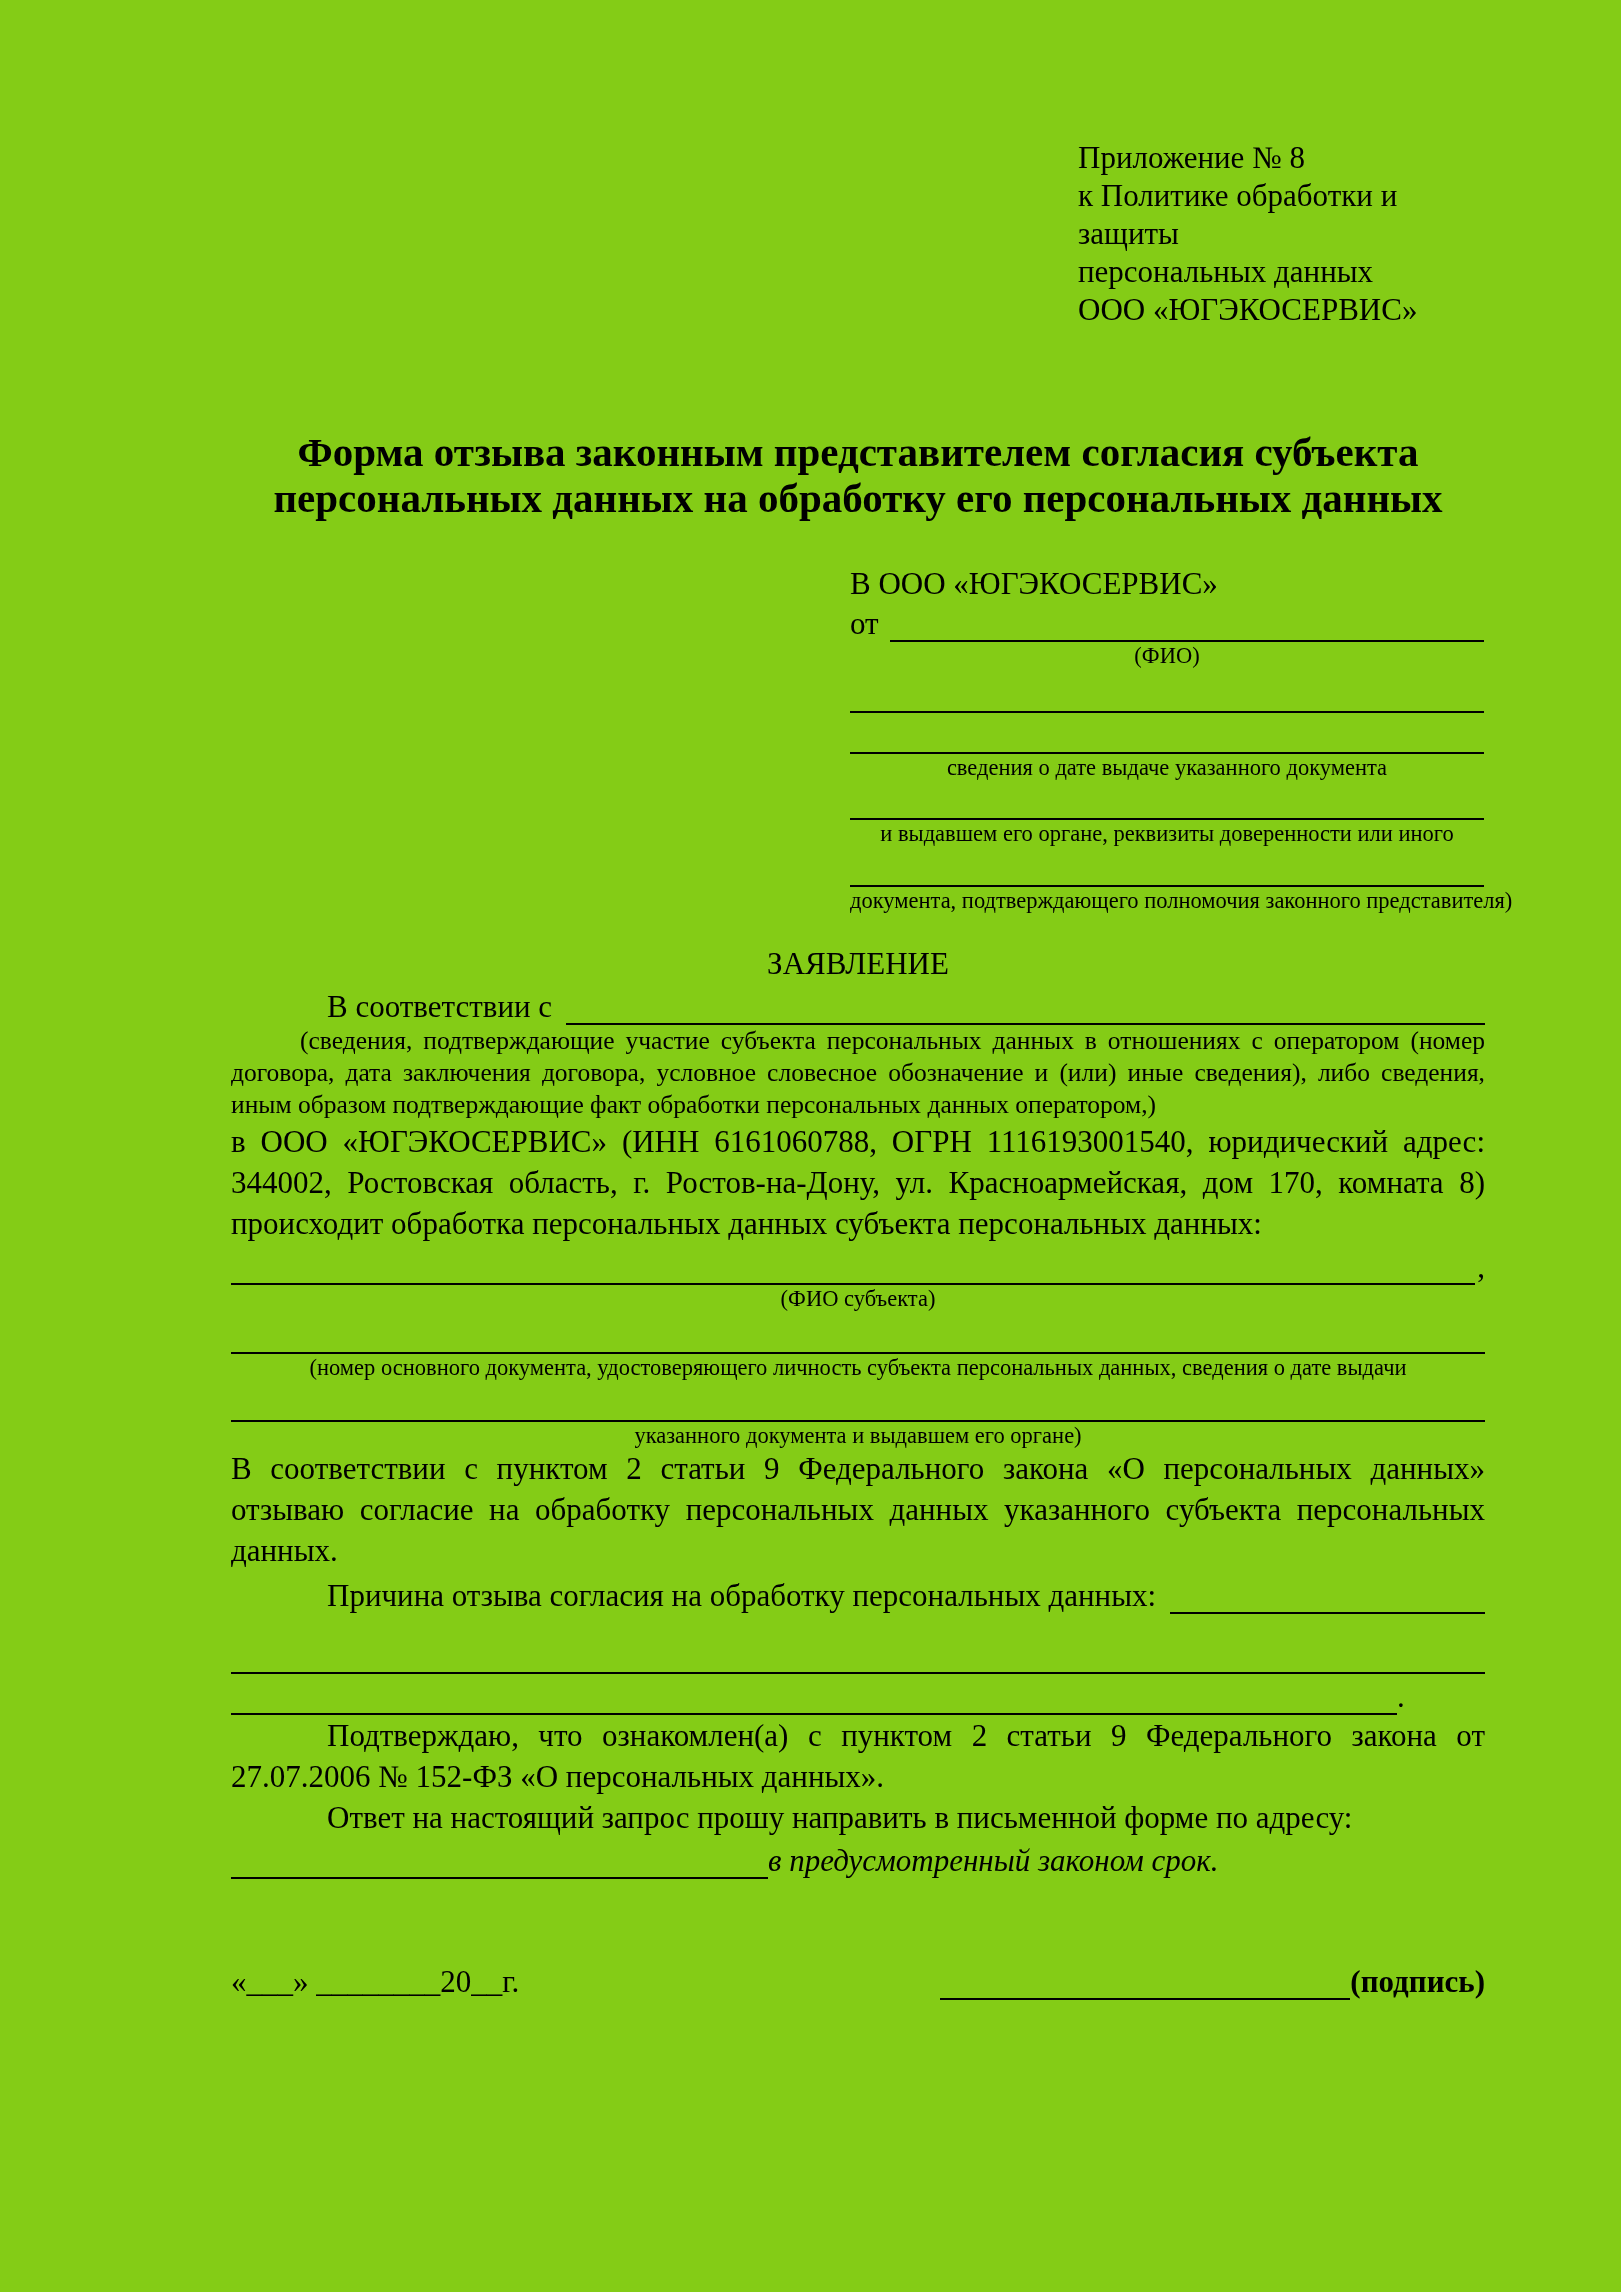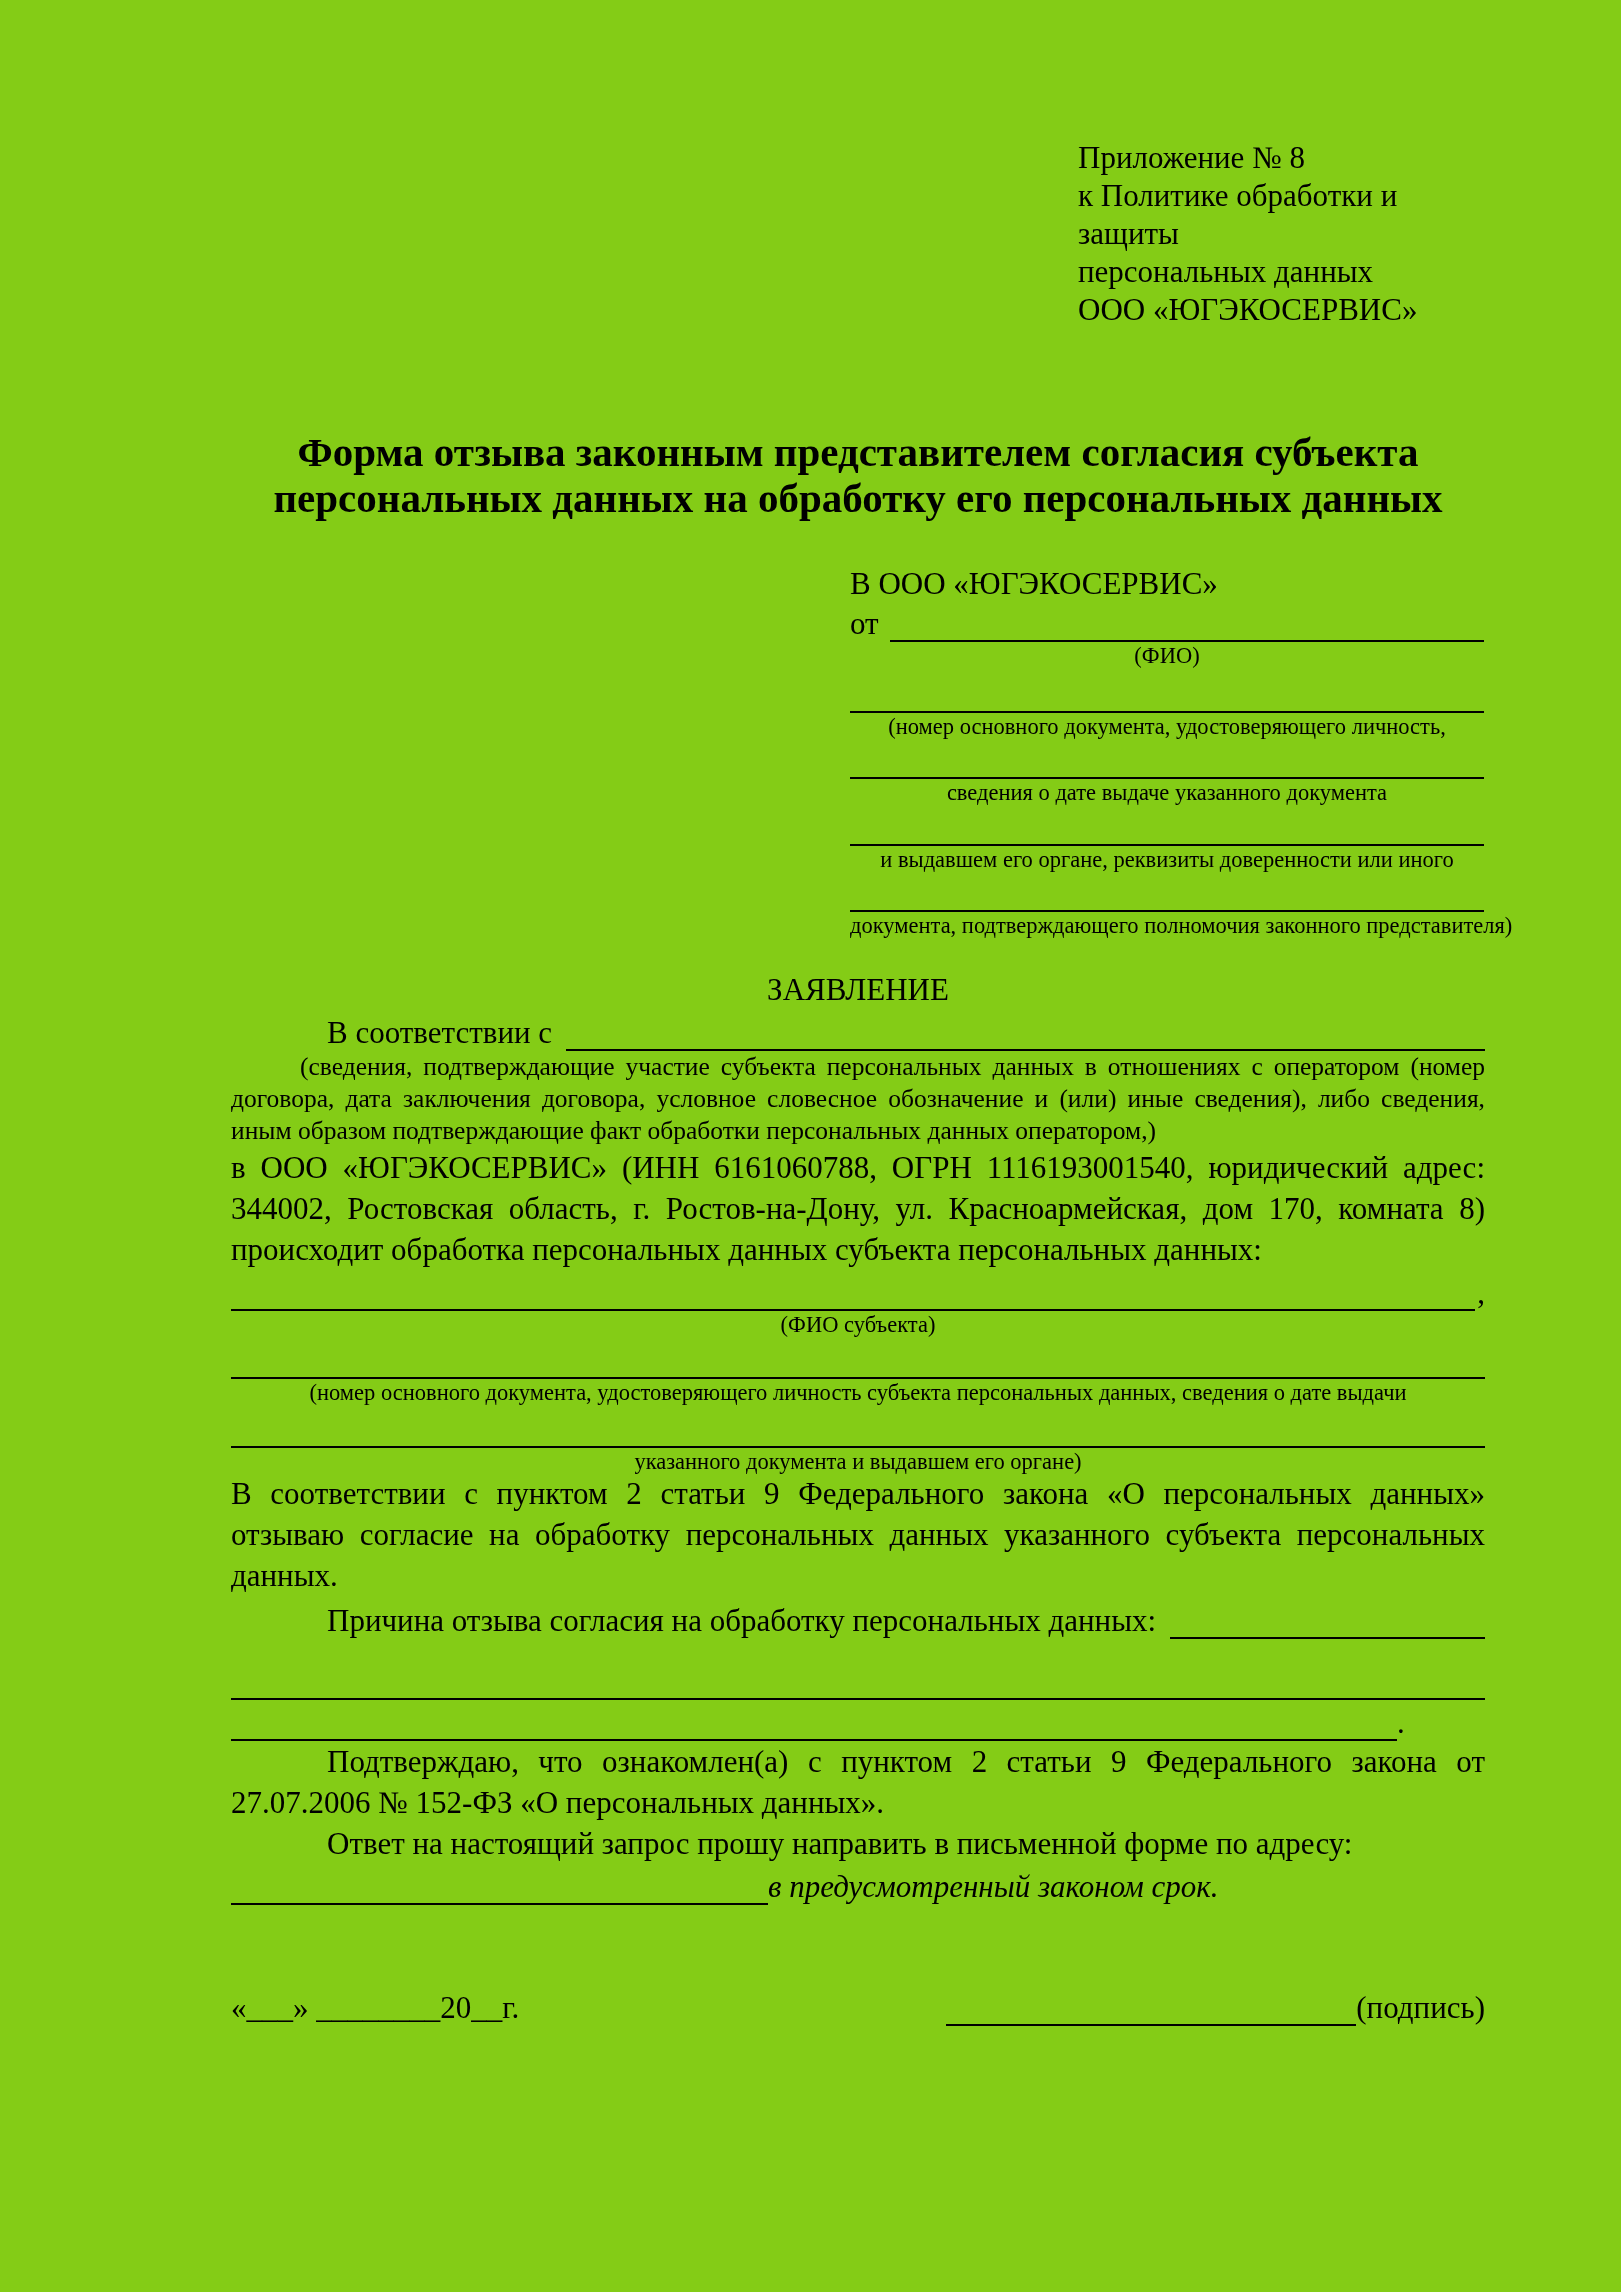--- a/index.html
+++ b/index.html
@@ -118,20 +118,21 @@
   
   .footer-row {
     margin-top: 84px;
     display: flex;
     justify-content: space-between;
     align-items: flex-end;
   }
   .sign-group {
     display: flex;
     align-items: flex-end;
+    font-weight: bold;
   }
   .fill-sign {
     width: 410px;
     border-bottom: 2.9px solid #000;
     height: 35px;
   }
   .sign-caption { white-space: nowrap; }
 </style>
 </head>
 <body>
@@ -153,21 +154,20 @@
   <div class="addressee">
     <div class="addr-to">В ООО «ЮГЭКОСЕРВИС»</div>
 
     <div class="flex-row from-row">
       <span class="from-label">от</span>
       <span class="fill" style="height:35px;"></span>
     </div>
     <div class="cap">(ФИО)</div>
 
     <div class="blankline first"></div>
-    <div class="cap">(номер основного документа, удостоверяющего личность,</div>
 
     <div class="blankline"></div>
     <div class="cap">сведения о дате выдаче указанного документа</div>
 
     <div class="blankline"></div>
     <div class="cap">и выдавшем его органе, реквизиты доверенности или иного</div>
 
     <div class="blankline"></div>
     <div class="cap">документа, подтверждающего полномочия законного представителя)</div>
   </div>

